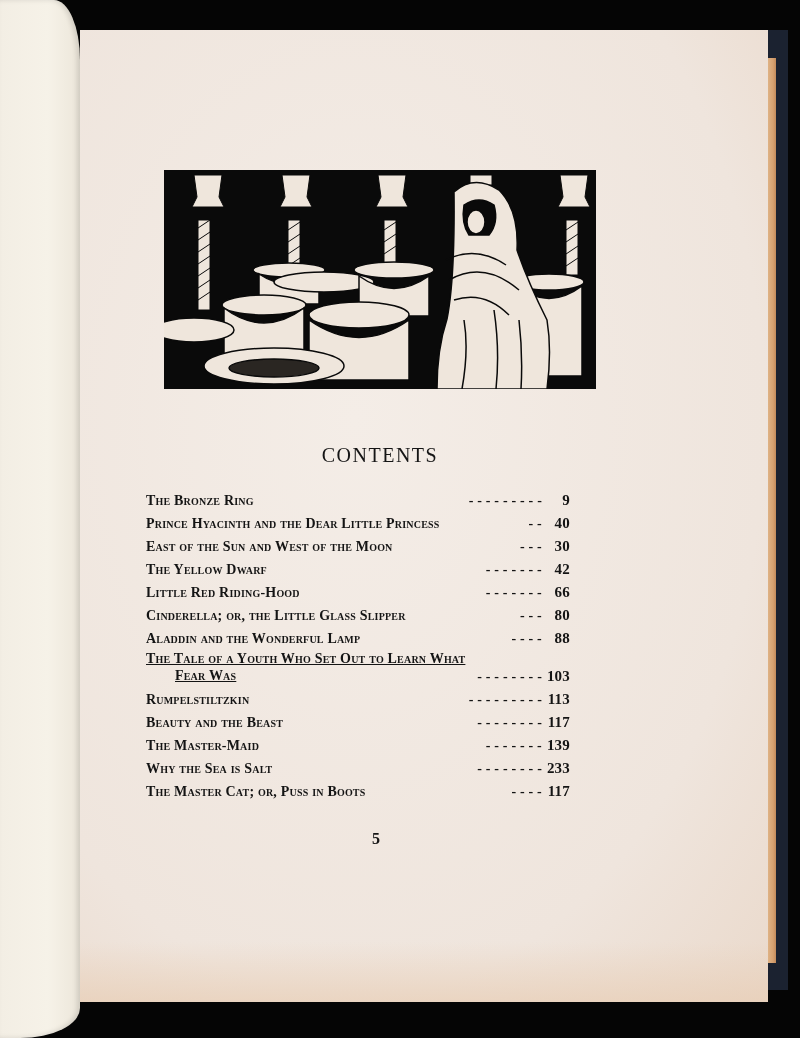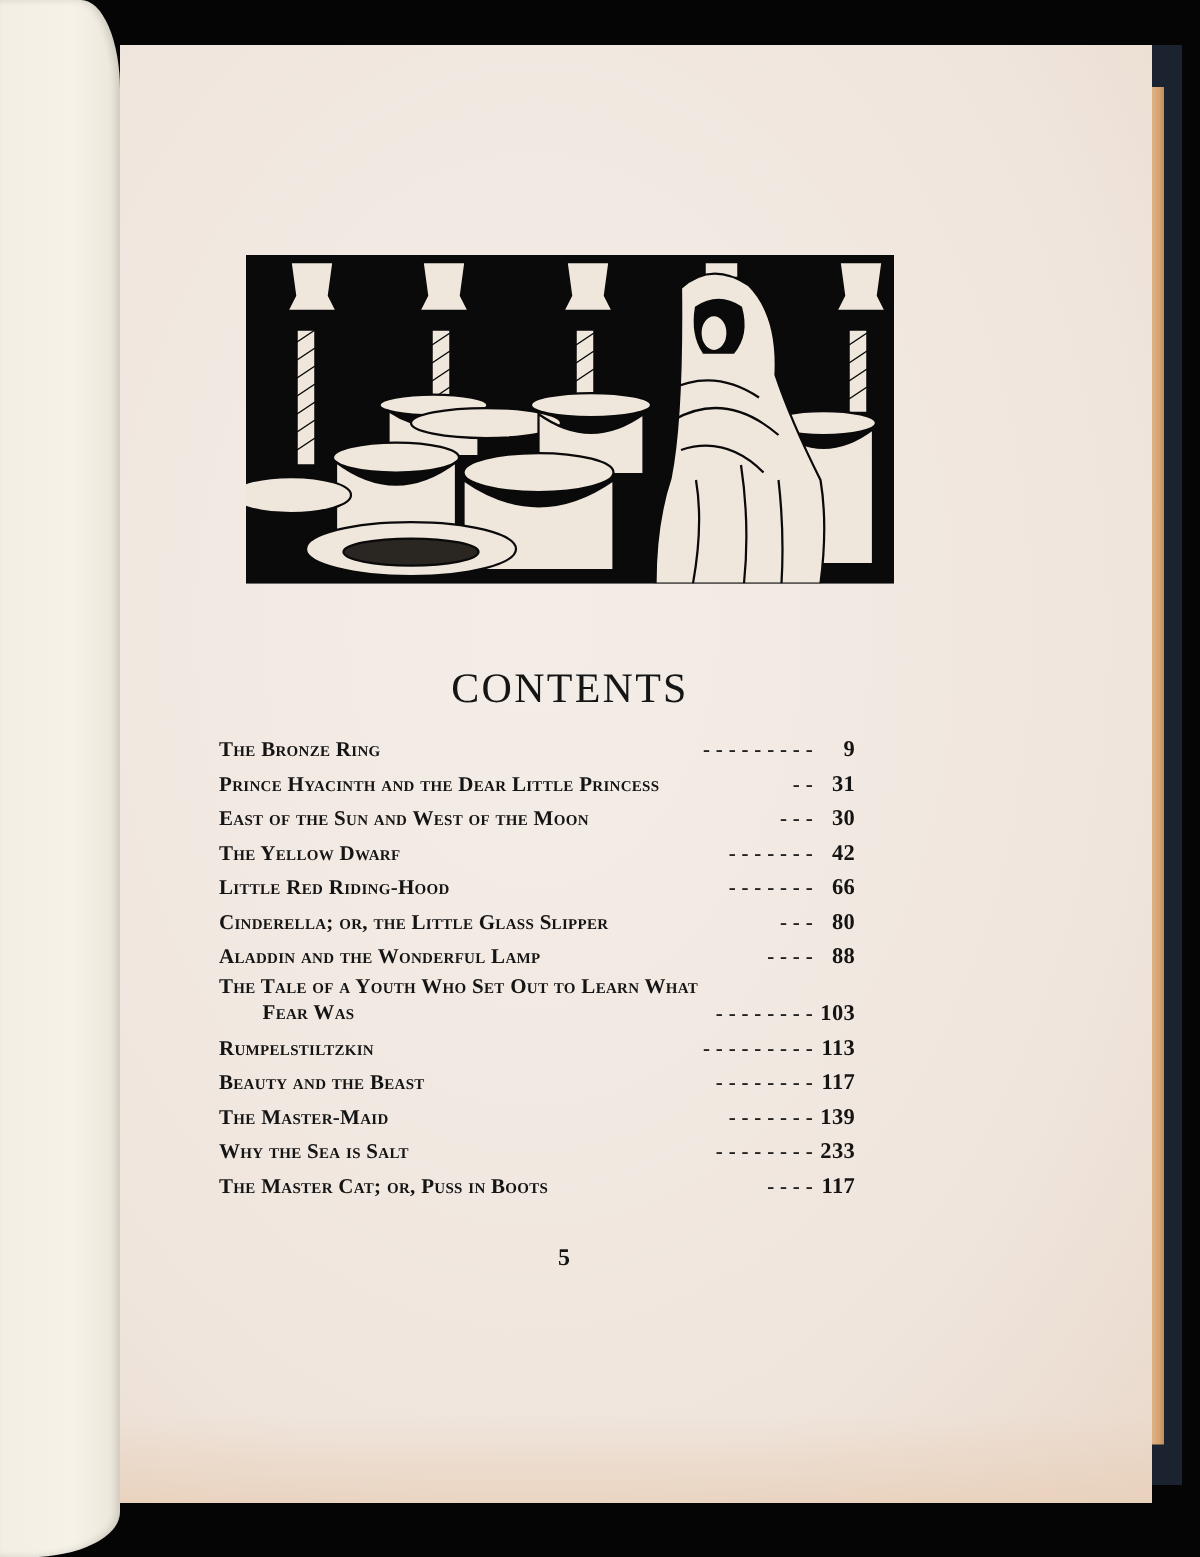--- a/index.html
+++ b/index.html
@@ -32,32 +32,32 @@
     position: absolute; left: 0; right: 0; bottom: 0; height: 60px;
     background: linear-gradient(to bottom, rgba(234,214,196,0), rgba(232,206,182,0.7));
   }
   .illustration {
     position: absolute; left: 84px; top: 140px; width: 432px; height: 219px;
     background: #0a0a0a; overflow: hidden;
   }
   .illustration svg { display: block; }
   .toc-title {
     position: absolute; left: 0; width: 600px; top: 414px; text-align: center;
-    font-size: 28px; letter-spacing: 1.5px; color: #151515;
+    font-size: 20px; letter-spacing: 1.5px; color: #151515;
     padding-left: 0;
   }
   .toc {
     position: absolute; left: 66px; top: 459px; width: 424px;
     color: #141414; font-weight: bold; font-size: 14px;
   }
   .toc-entry {
     position: relative; height: 23px; line-height: 23px;
     font-variant: small-caps; letter-spacing: 0.2px;
   }
-  .toc-entry.two-line { height: 38px; }
+  .toc-entry.two-line { height: 38px; text-decoration: underline; }
   .toc-entry .t1 { display: block; line-height: 17px; }
   .toc-entry .t2 { display: block; line-height: 17px; padding-left: 29px; }
   .toc-entry .pg {
     position: absolute; right: 0; top: 0; font-variant: normal; font-weight: bold;
     font-size: 15px;
   }
   .toc-entry.two-line .pg { top: 15px; }
   .dashes {
     position: absolute; right: 28px; font-variant: normal;
   }
@@ -136,21 +136,21 @@
 
   <div class="toc">
     <div class="toc-entry">
       <span>The Bronze Ring</span>
       <span class="dashes">-  -  -  -  -  -  -  -  -</span>
       <span class="pg">9</span>
     </div>
     <div class="toc-entry">
       <span>Prince Hyacinth and the Dear Little Princess</span>
       <span class="dashes">-  -</span>
-      <span class="pg">31</span>
+      <span class="pg">40</span>
     </div>
     <div class="toc-entry">
       <span>East of the Sun and West of the Moon</span>
       <span class="dashes">-  -  -</span>
       <span class="pg">30</span>
     </div>
     <div class="toc-entry">
       <span>The Yellow Dwarf</span>
       <span class="dashes">-  -  -  -  -  -  -</span>
       <span class="pg">42</span>

